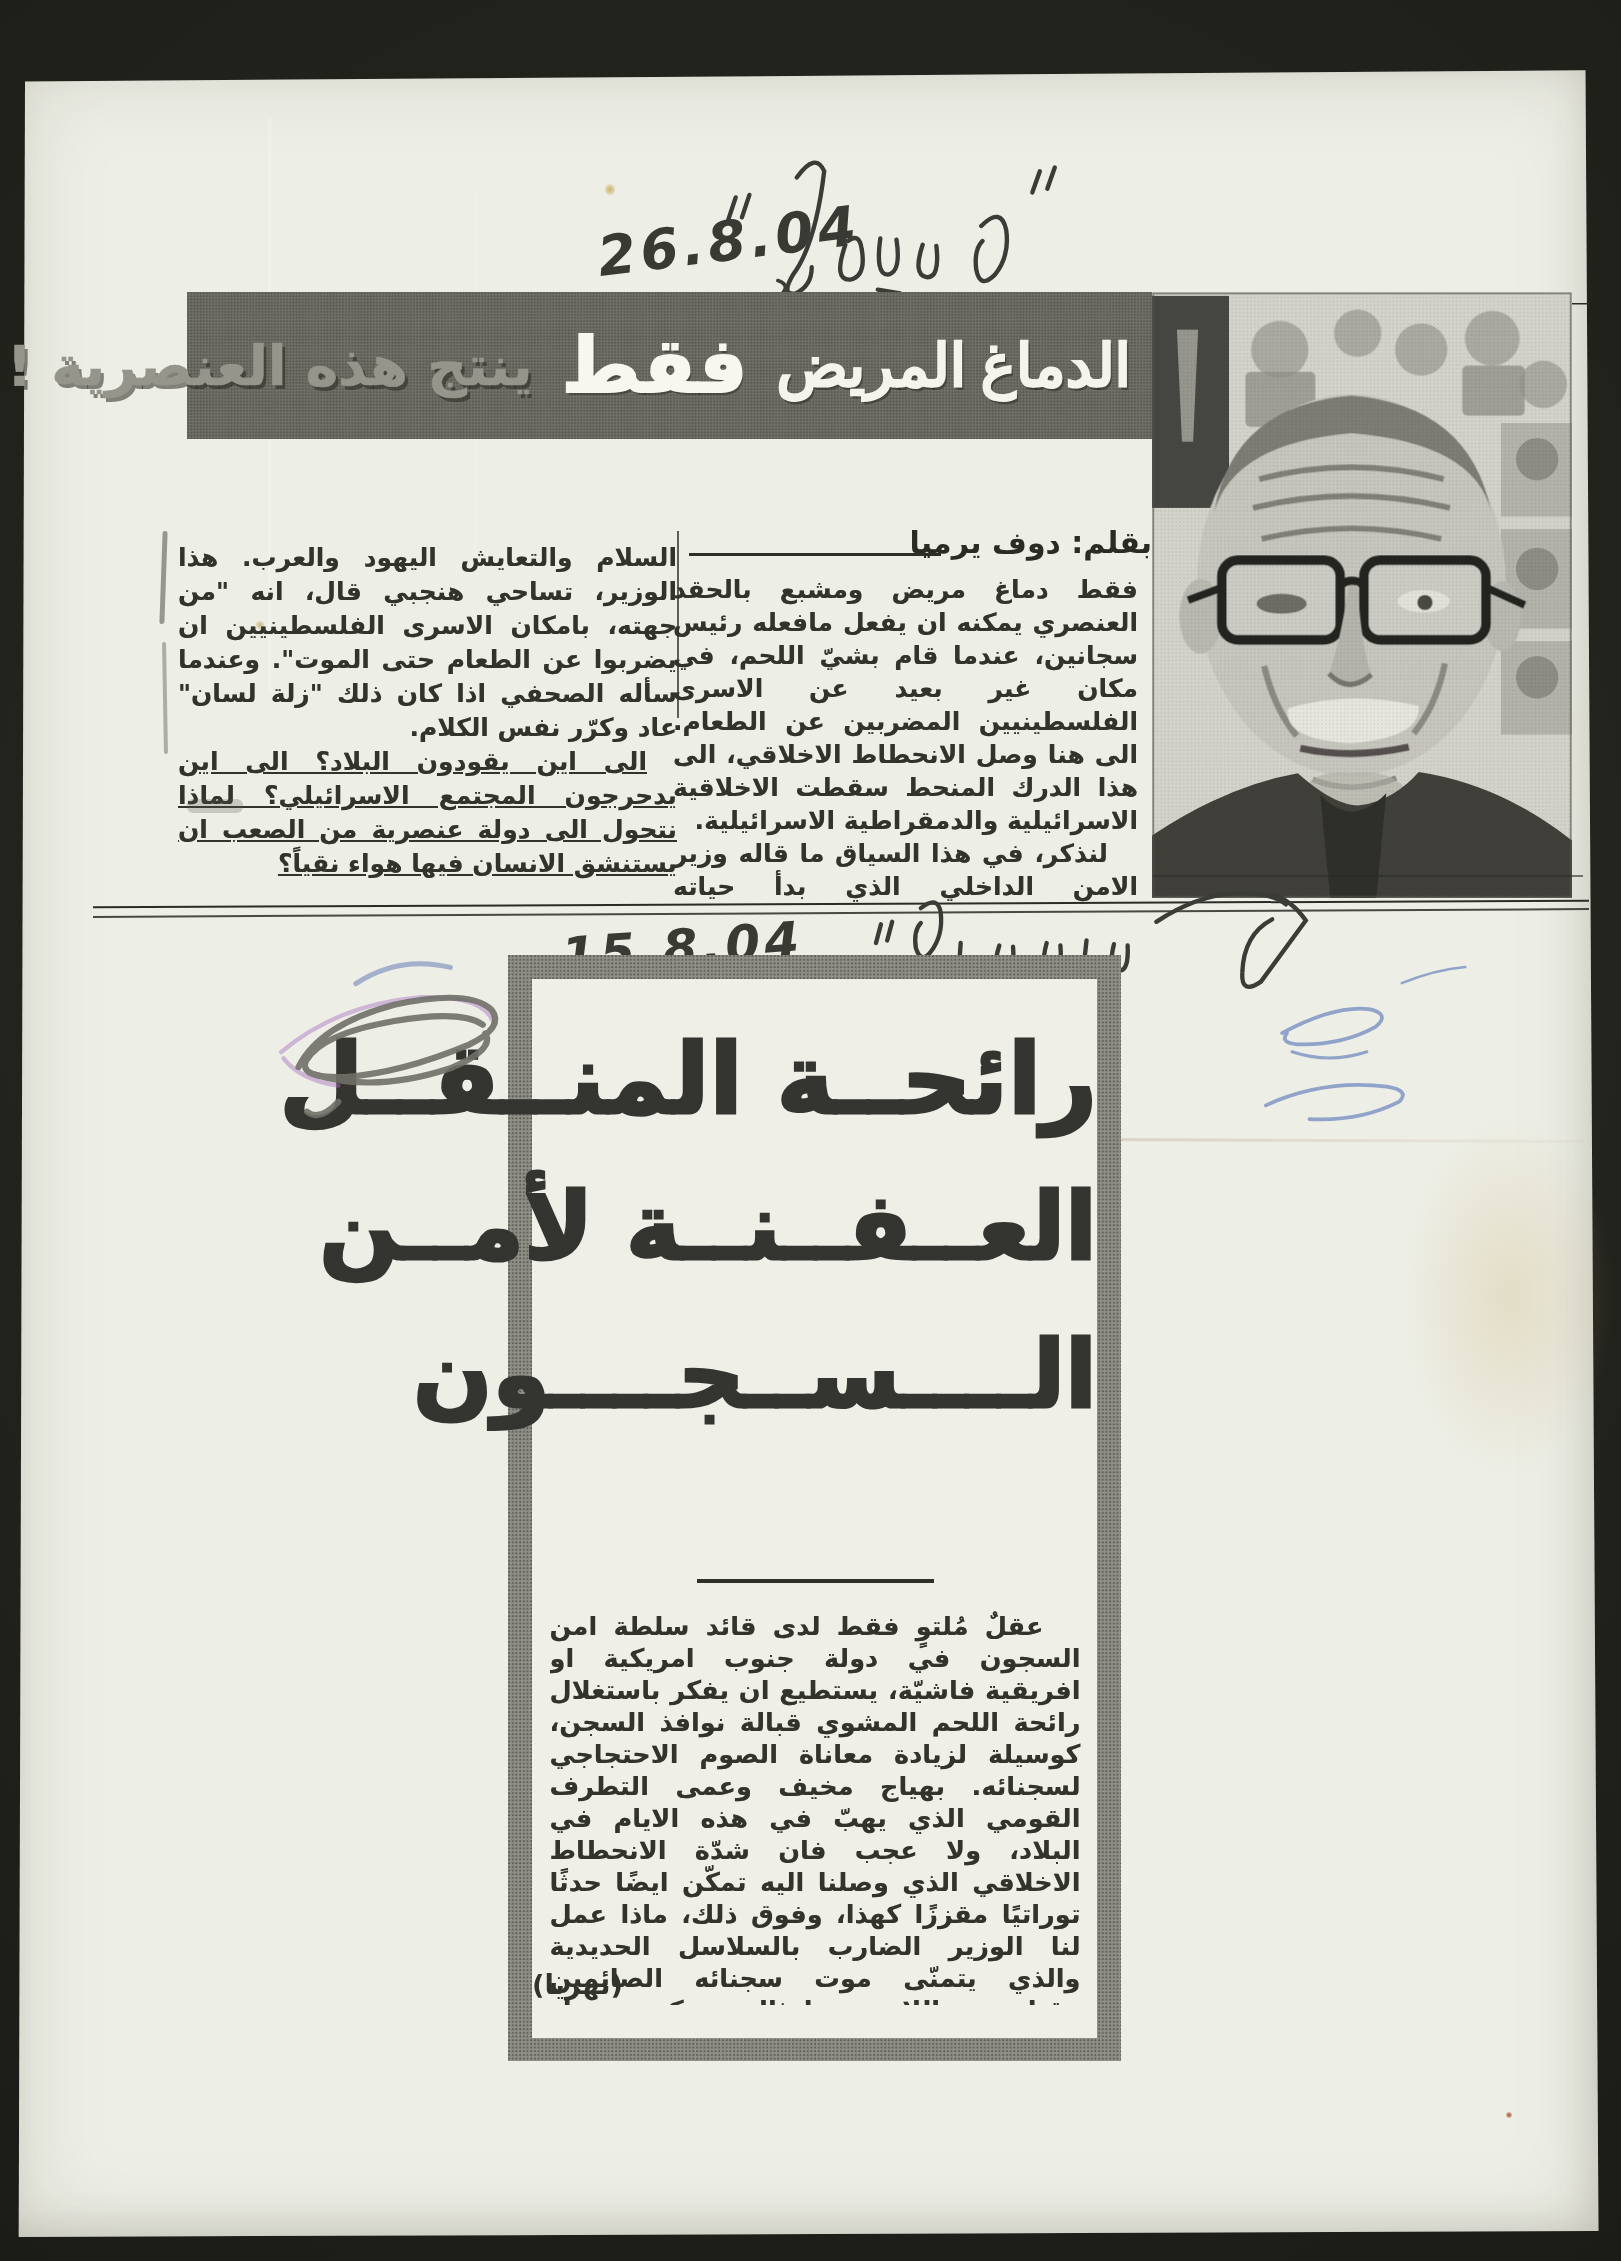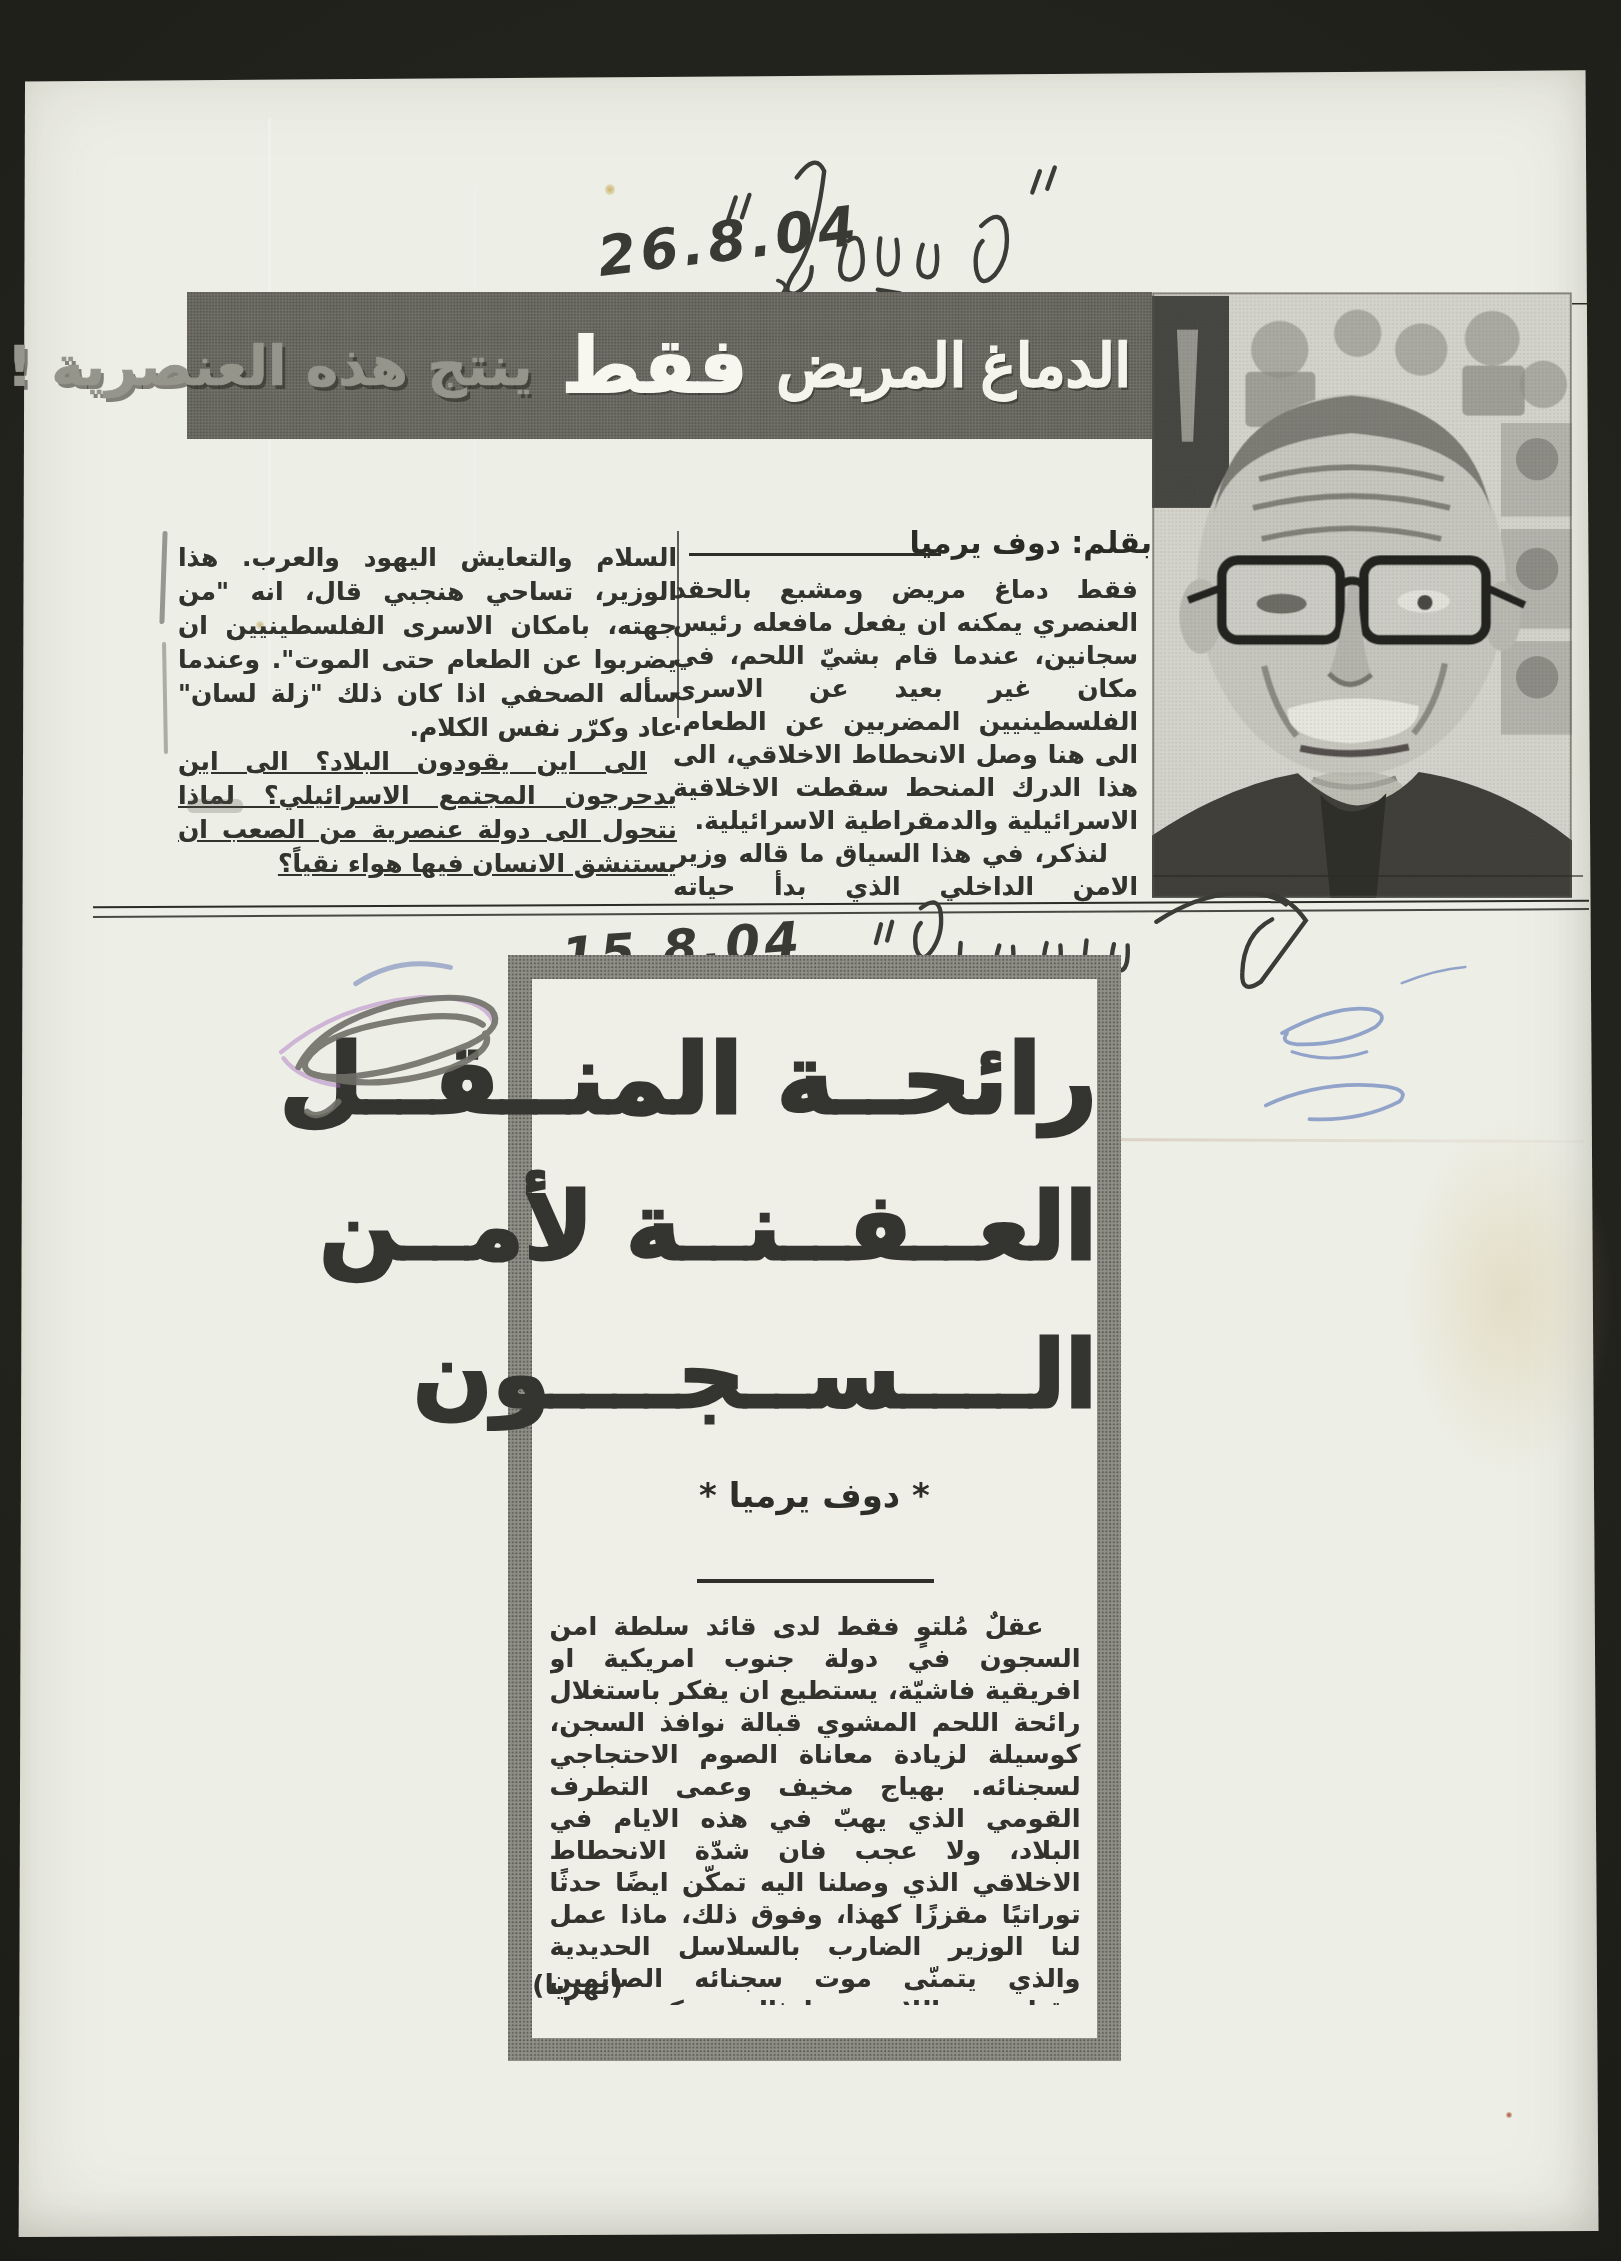--- a/index.html
+++ b/index.html
@@ -238,21 +238,20 @@
       <path d="M466,70 q64,-42 126,-46 q58,-2 82,18"></path>
       <path d="M652,26 q32,10 54,42 l-72,98 q-32,22 -30,-14 q2,-62 48,-86"></path>
     </g>
   </svg>
 
   <div id="box">
     <div id="box-inner">
       <div id="hl1" class="hline">رائحــة المنــقــل</div>
       <div id="hl3" class="hline">الــــســجــــون</div>
       <div id="hl2" class="hline">العــفــنــة لأمــن</div>
-      <div id="byline2">* دوف يرميا *</div>
       <div id="byline2-rule"></div>
       <div id="body2" class="bodytext">
         <p dir="rtl">عقلٌ مُلتوٍ فقط لدى قائد سلطة امن السجون في دولة جنوب امريكية او افريقية فاشيّة، يستطيع ان يفكر باستغلال رائحة اللحم المشوي قبالة نوافذ السجن، كوسيلة لزيادة معاناة الصوم الاحتجاجي لسجنائه. بهياج مخيف وعمى التطرف القومي الذي يهبّ في هذه الايام في البلاد، ولا عجب فان شدّة الانحطاط الاخلاقي الذي وصلنا اليه تمكّن ايضًا حدثًا توراتيًا مقززًا كهذا، وفوق ذلك، ماذا عمل لنا الوزير الضارب بالسلاسل الحديدية والذي يتمنّى موت سجنائه الصائمين وقيادتهم اللامعة وامثالهم، كي يجعل اسرائيل دولة خانقة لم يعد بالامكان التنفس فيها ولا الحياة.</p>
       </div>
       <div id="tagline">(نهريا)</div>
     </div>
   </div>
 
   <svg style="position:absolute;left:262px;top:945px" width="256" height="193" viewBox="0 0 410 310">
     <path d="M150,62 Q220,16 302,36" stroke="#5b6fb0" stroke-width="8" fill="none" opacity=".5" stroke-linecap="round"></path>

